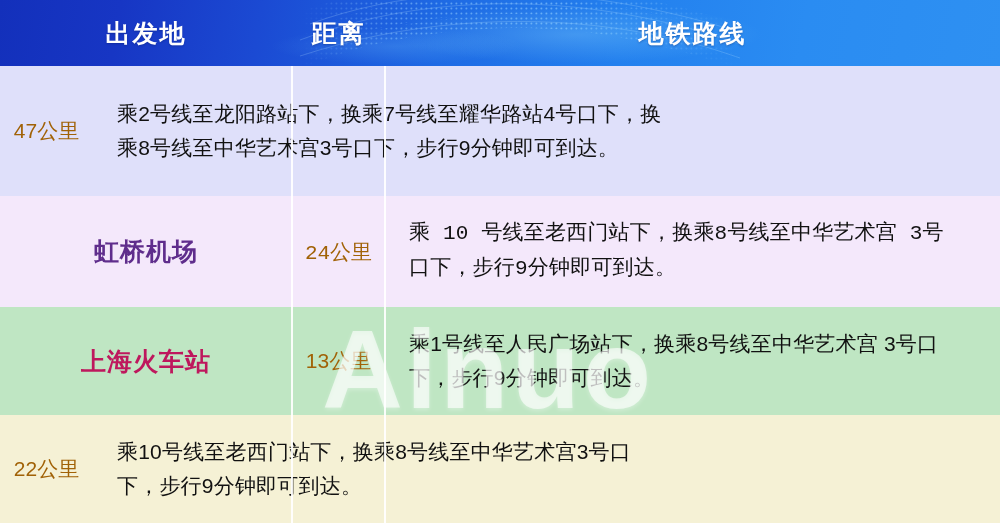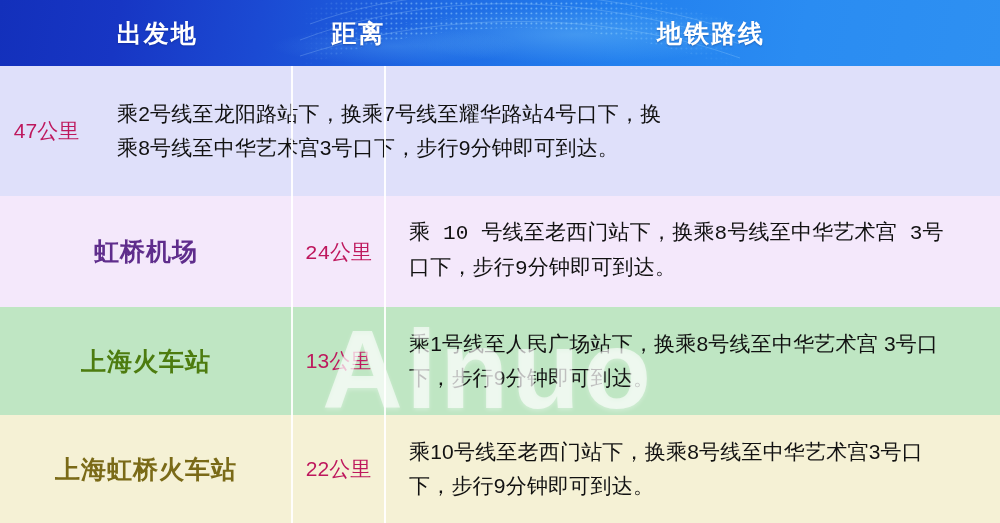--- a/index.html
+++ b/index.html
@@ -64,21 +64,20 @@
     align-items: center;
   }
   .th {
     color: #ffffff;
     font-weight: bold;
     font-size: 25px;
     letter-spacing: 2px;
     text-align: center;
     text-shadow: 0 1px 2px rgba(0,20,80,0.30);
     white-space: nowrap;
-    padding-left: 20px;
   }
   .col-origin  { width: 292px; }
   .col-dist    { width: 93px;  }
   .col-route   { width: 615px; }
 
   
   .tbody {
     position: relative;
     width: 1000px;
     height: 457px;
@@ -98,21 +97,21 @@
     justify-content: center;
     font-size: 25px;
     font-weight: bold;
     letter-spacing: 1px;
     white-space: nowrap;
   }
   .td-dist {
     width: 93px;
     justify-content: center;
     font-size: 21px;
-    color: #be185d;
+    color: #a16207;
     white-space: nowrap;
   }
   .td-route {
     width: 615px;
     padding: 0 36px 0 24px;
     font-size: 21px;
     line-height: 1.62;
     color: #111111;
     letter-spacing: 0.2px;
   }
@@ -191,26 +190,25 @@
         <div class="tr" style="background: rgb(223, 224, 250); height: 130px;">
           <div class="td td-dist">47公里</div>
           <div class="td td-route">乘2号线至龙阳路站下，换乘7号线至耀华路站4号口下，换乘8号线至中华艺术宫3号口下，步行9分钟即可到达。</div>
         </div>
         <div class="tr" style="background: rgb(244, 232, 251); height: 111px; font-family: Liberation Mono, monospace;">
           <div class="td td-origin" style="color: rgb(95, 45, 140);">虹桥机场</div>
           <div class="td td-dist">24公里</div>
           <div class="td td-route">乘 10 号线至老西门站下，换乘8号线至中华艺术宫 3号口下，步行9分钟即可到达。</div>
         </div>
         <div class="tr" style="background: rgb(191, 230, 195); height: 108px;">
-          <div class="td td-origin" style="color: #4d7c0f;">上海火车站</div>
+          <div class="td td-origin" style="color: #be185d;">上海火车站</div>
           <div class="td td-dist">13公里</div>
           <div class="td td-route">乘1号线至人民广场站下，换乘8号线至中华艺术宫 3号口下，步行9分钟即可到达。</div>
         </div>
         <div class="tr" style="background: rgb(245, 241, 213); height: 108px;">
-          <div class="td td-origin" style="color: rgb(122, 106, 23);">上海虹桥火车站</div>
           <div class="td td-dist">22公里</div>
           <div class="td td-route">乘10号线至老西门站下，换乘8号线至中华艺术宫3号口下，步行9分钟即可到达。</div>
         </div>
       </div>
 
     <div class="watermark">Ainuo</div>
 
     <div class="vline vline-1"></div>
     <div class="vline vline-2"></div>
   </div>

